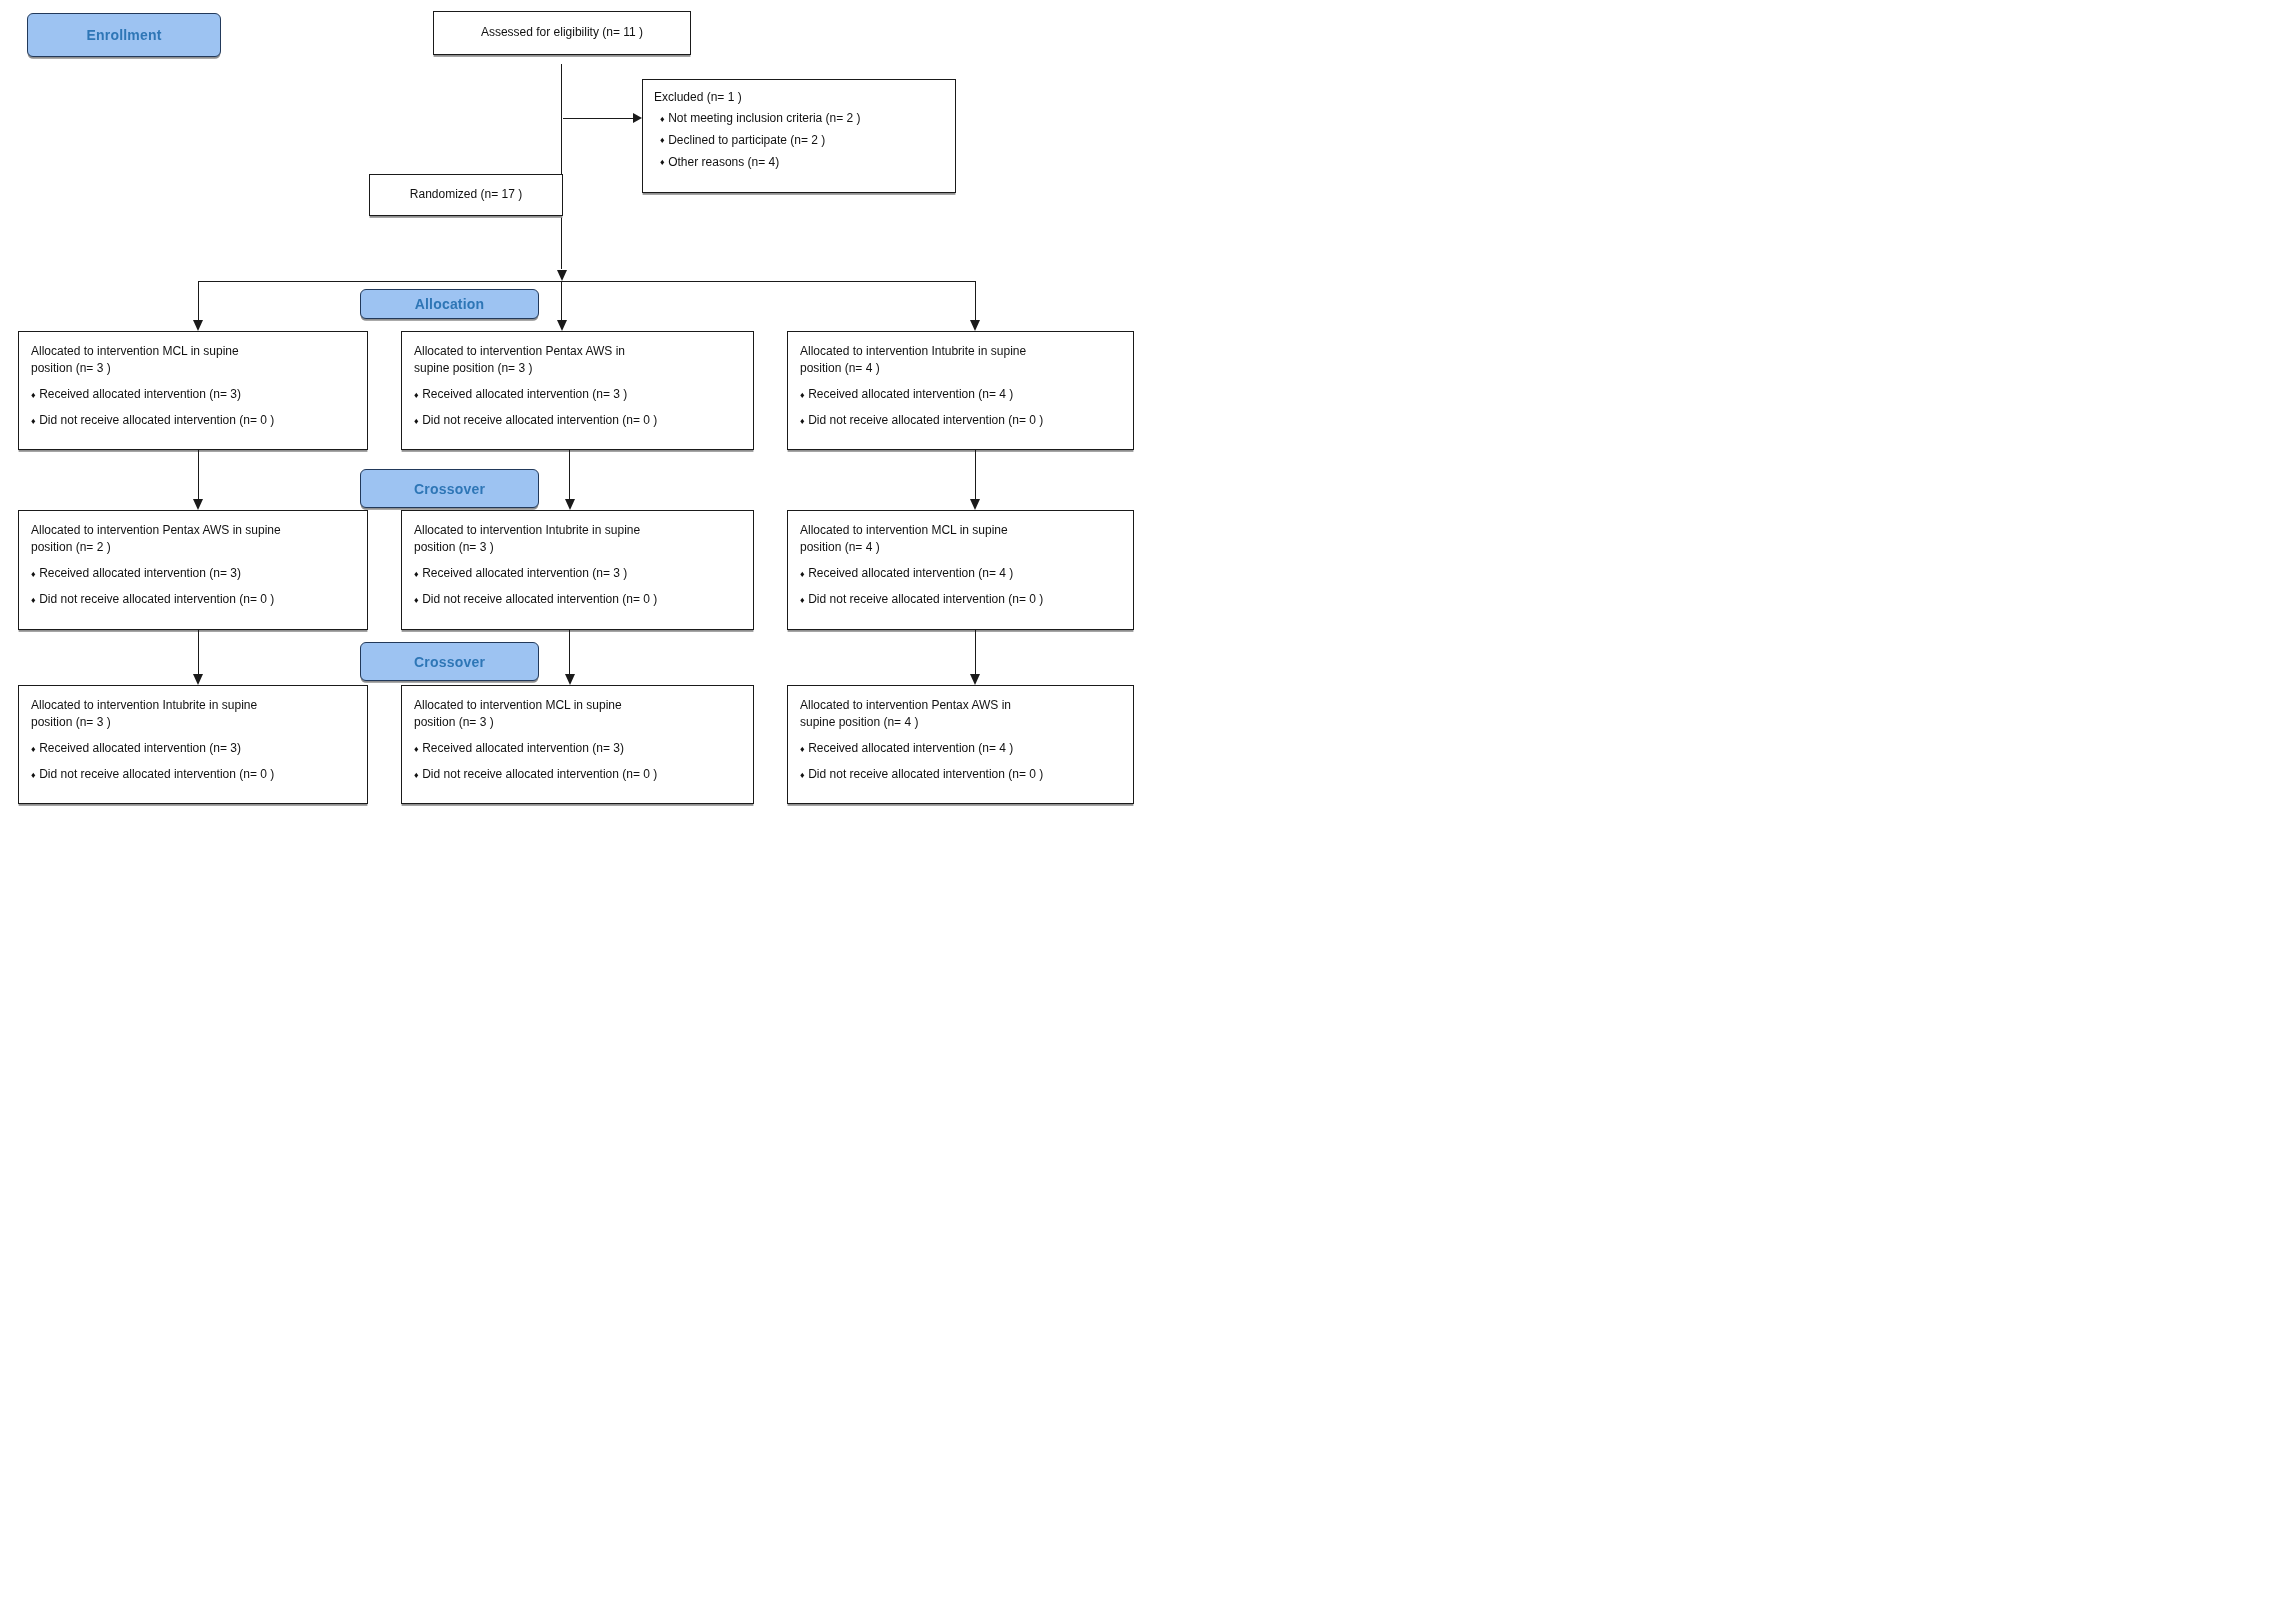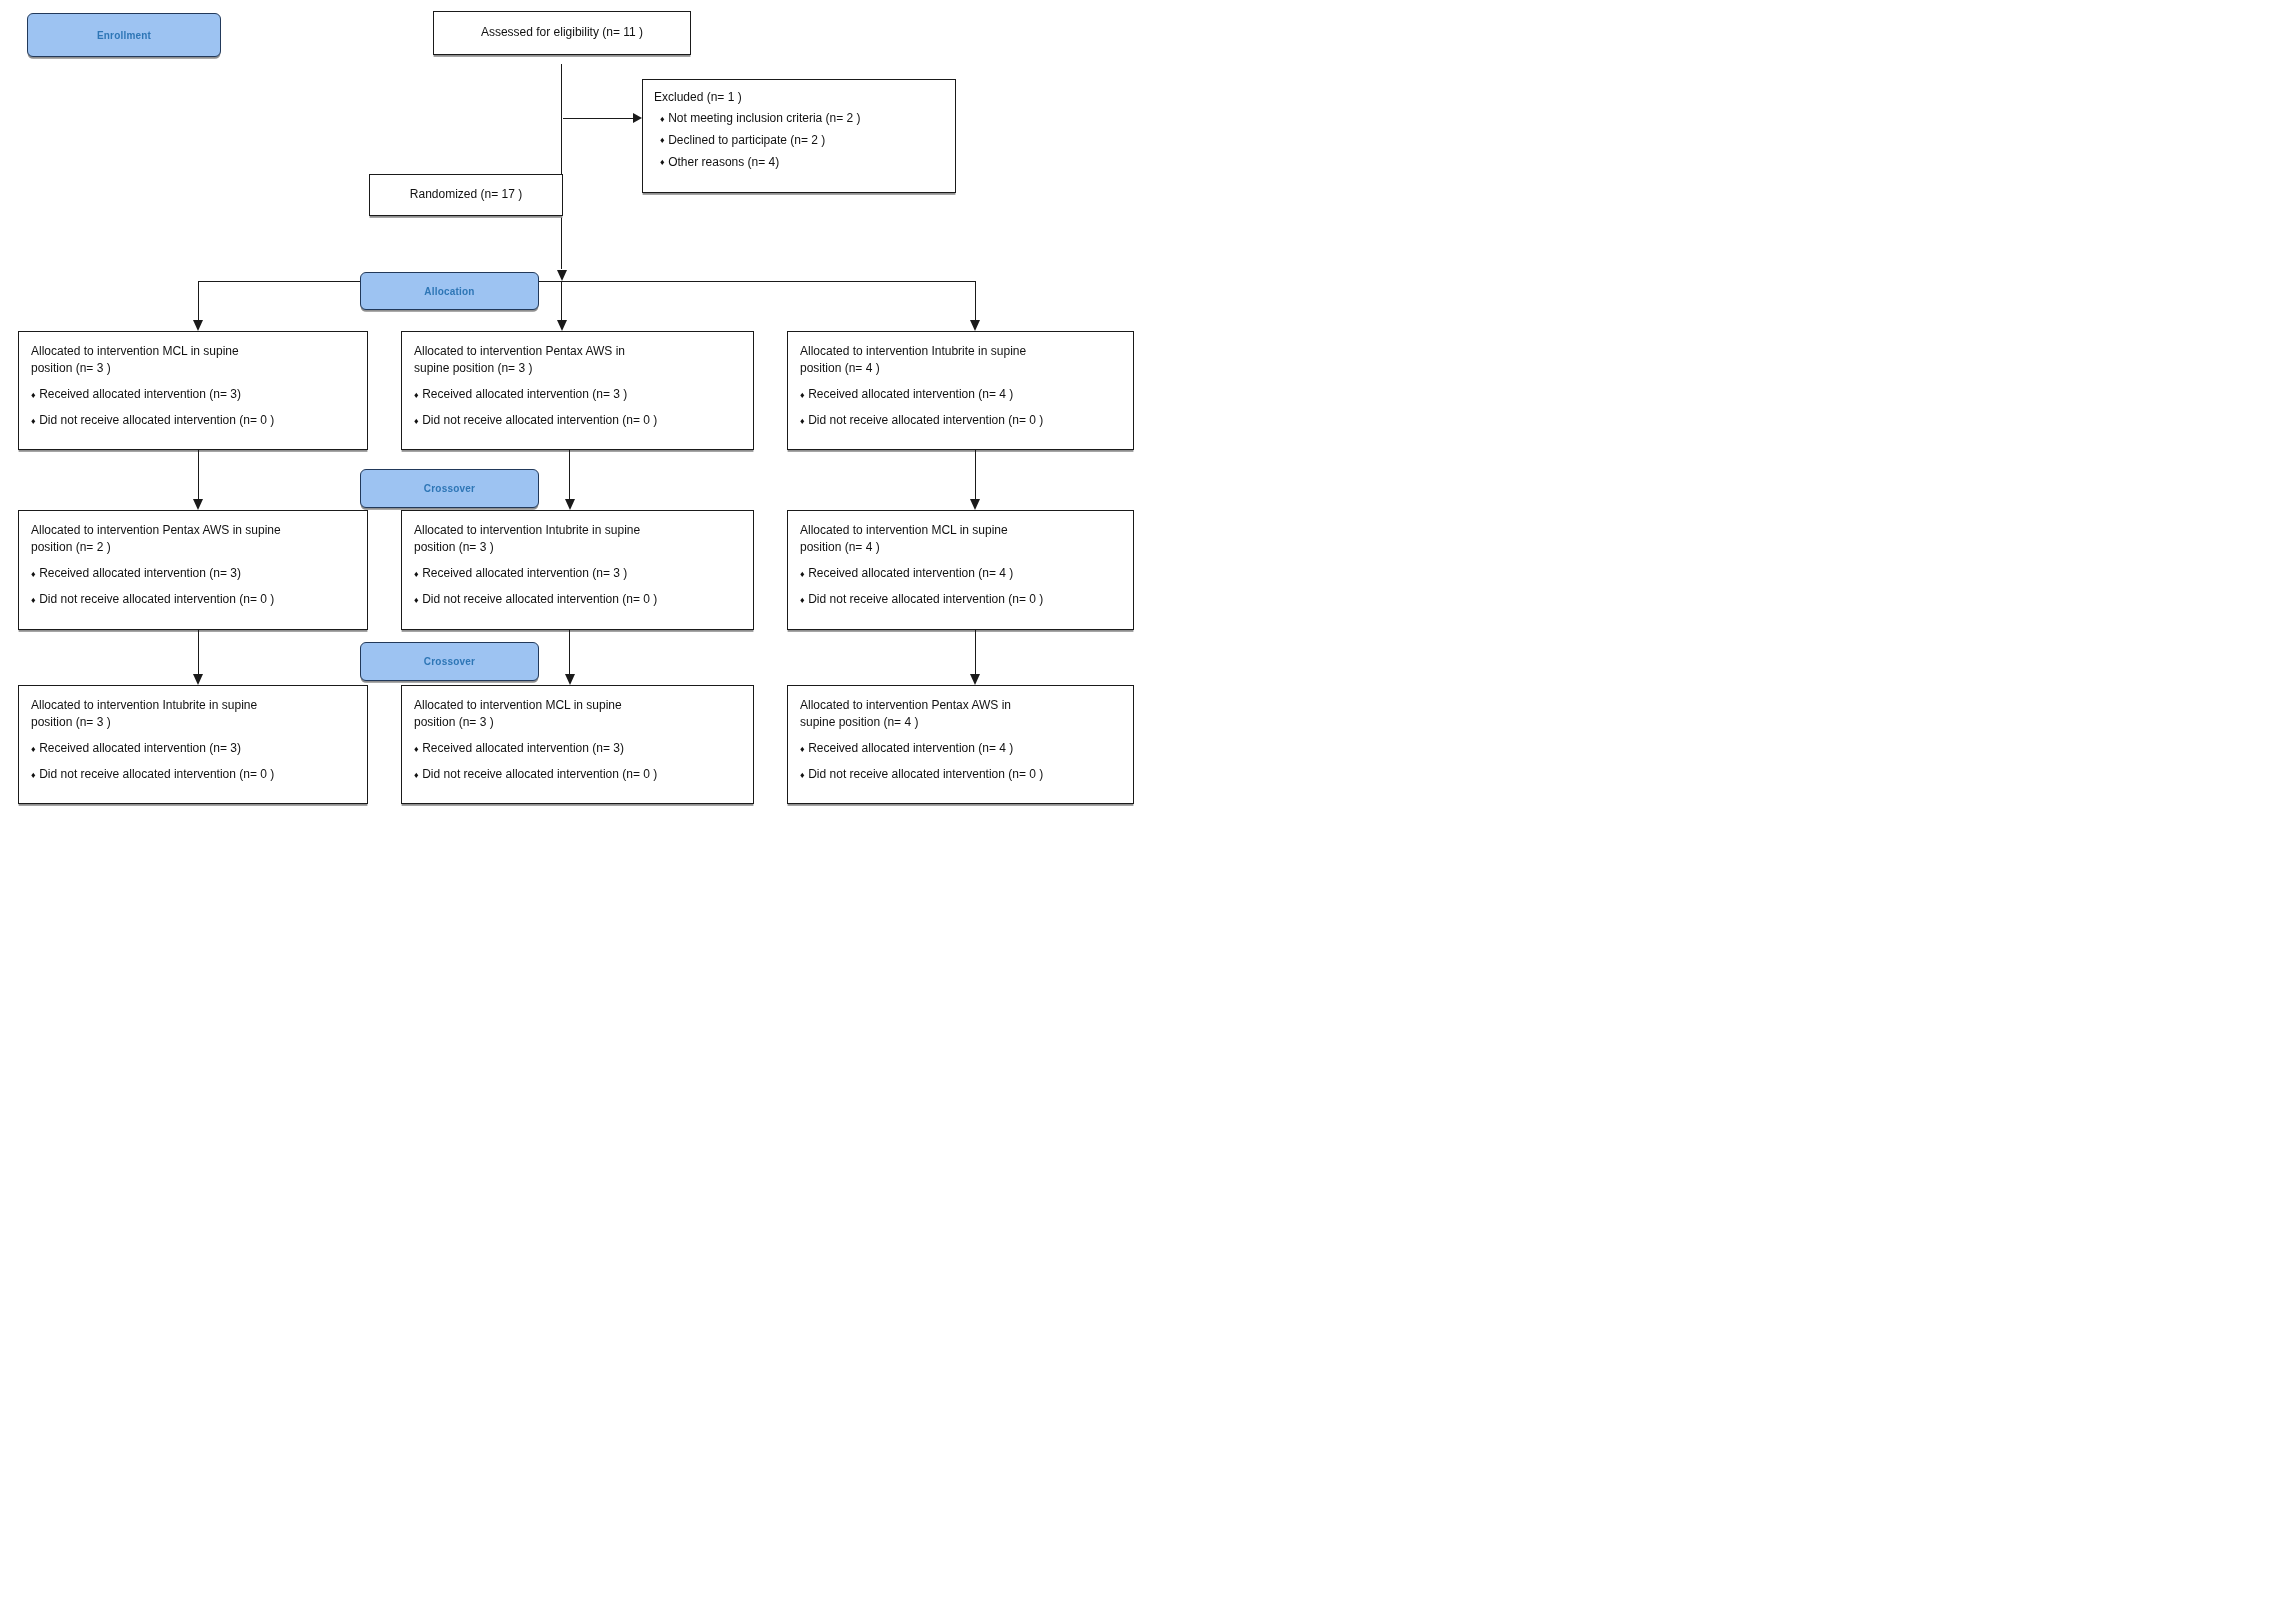--- a/index.html
+++ b/index.html
@@ -35,21 +35,21 @@
   }
   .stage-label{
     position:absolute;
     background:var(--label_fill);
     border:1.2px solid var(--label_border);
     border-radius:6px;
     box-shadow:0 2.4px 0 -0.6px var(--shadow_color);
     box-sizing:border-box;
     display:flex;align-items:center;justify-content:center;
     color:var(--label_text);
-    font-size:10px;font-weight:bold;
+    font-size:14px;font-weight:bold;
     letter-spacing:0.2px;
   }
   .flow-box{padding:11px 12px 0 12px;}
   .flow-box .title{white-space:pre-line;margin:0 0 2.4px 0;}
   .bullet{display:flex;align-items:baseline;margin-top:8.5px;}
   .bullet .diamond{
     font-size:9px;line-height:1;margin-right:3.6px;position:relative;top:-0.6px;
   }
   .excl{padding:8.5px 11px 0 11px;}
   .excl .title{margin:0 0 1.2px 0;}
@@ -109,21 +109,21 @@
 
   <div class="line" style="left:198px;top:282px;width:1.2px;height:39px;"></div>
   <div class="arrow-down" style="left:193px;top:320px;"></div>
 
   <div class="line" style="left:561px;top:282px;width:1.2px;height:39px;"></div>
   <div class="arrow-down" style="left:557px;top:320px;"></div>
 
   <div class="line" style="left:975px;top:282px;width:1.2px;height:39px;"></div>
   <div class="arrow-down" style="left:970px;top:320px;"></div>
 
-  <div class="stage-label" style="left:360px;top:272px;width:179px;height:38px;text-align:center;">Allocation</div>
+  <div class="stage-label" style="left:360px;top:289px;width:179px;height:30px;text-align:center;">Allocation</div>
 
   <div class="box flow-box" style="left:18px;top:331px;width:350px;height:119px;">
     <div class="title">Allocated to intervention MCL in supine
 position (n= 3 )</div>
     <div class="bullet">
       <span class="diamond">♦</span>
       <span>Received allocated intervention (n=  3)</span>
     </div>
     <div class="bullet">
       <span class="diamond">♦</span>

